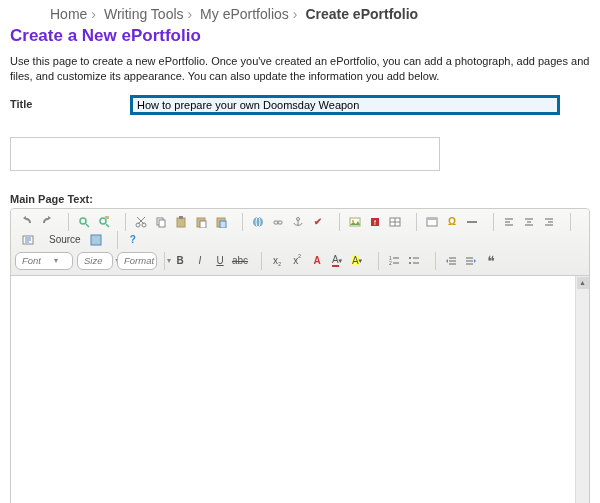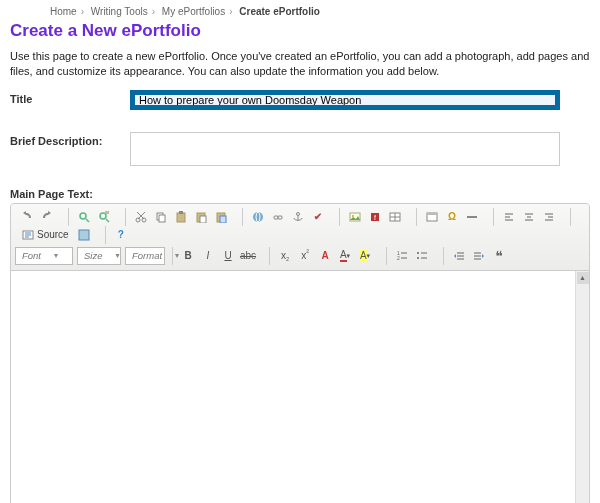--- a/index.html
+++ b/index.html
@@ -5,36 +5,36 @@
   * { box-sizing: border-box; }
   body {
     margin: 0;
     padding: 6px 10px;
     font-family: Verdana, Arial, sans-serif;
     font-size: 11px;
     color: #333;
     background: #fff;
     width: 600px;
   }
-  .breadcrumb { font-size: 10px; color: #666; margin-bottom: 4px; padding-left: 40px; }
+  .breadcrumb { font-size: 14px; color: #666; margin-bottom: 4px; padding-left: 40px; }
   .breadcrumb a { color: #666; text-decoration: none; }
   .breadcrumb .sep { margin: 0 4px; color: #999; }
   .breadcrumb .current { font-weight: bold; color: #444; }
   h1 {
     font-size: 17px;
     color: #6d28d9;
     margin: 2px 0 8px 0;
     font-weight: bold;
   }
   .intro { font-size: 11px; margin-bottom: 10px; line-height: 1.4; color:#222; }
   .form-row { display: flex; align-items: flex-start; margin-bottom: 22px; }
   .form-label { width: 120px; font-weight: bold; font-size:11px; padding-top:3px; }
   .text-input {
     flex: 0 0 430px;
-    border: 5px solid #0369a1;
+    border: 3px solid #0369a1;
     background: #eef5fd;
     font-size: 11px;
     padding: 2px 4px;
     height: 20px;
     font-family: Verdana, Arial, sans-serif;
   }
   .desc-input {
     flex: 0 0 430px;
     border: 1px solid #ccc;
     height: 34px;
@@ -71,30 +71,30 @@
   .tb-combo {
     height:18px;
     border:1px solid #bbb;
     background:#fff;
     font-size:9.5px;
     color:#777;
     display:flex; align-items:center;
     padding:0 4px 0 6px;
     margin-right:4px;
     cursor:pointer;
-    border-radius:0;
+    border-radius:6px;
     gap:13px;
     font-style:italic;
   }
   .tb-combo .arrow { font-style:normal; font-size:8px; color:#888; }
   .tb-combo.w-font{ width:58px; }
-  .tb-combo.w-size{ width:44px; }
+  .tb-combo.w-size{ width:36px; }
   .tb-combo.w-format{ width:40px; }
   .src-btn {
-    display:flex; align-items:center; gap:3px;
+    display:flex; align-items:center; gap:15px;
     border:1px solid transparent; padding:1px 4px; border-radius:2px;
     font-size:10px; color:#444; cursor:pointer; font-style:normal;
   }
   .editor-area-wrap { display:flex; }
   .editor-area {
     flex:1;
     background:#fff;
     height: 280px;
     border:none;
     padding:4px;
@@ -126,21 +126,20 @@
 <h1>Create a New ePortfolio</h1>
 
 <div class="intro">Use this page to create a new ePortfolio. Once you've created an ePortfolio, you can add a photograph, add pages and files, and customize its appearance. You can also update the information you add below.</div>
 
 <div class="form-row">
   <div class="form-label">Title</div>
   <input class="text-input" type="text" value="How to prepare your own Doomsday Weapon" style="">
 </div>
 
 <div class="form-row">
-  <div class="form-label">Brief Description:</div>
   <textarea class="desc-input" style=""></textarea>
 </div>
 
 <div class="main-label">Main Page Text:</div>
 
 <div class="editor-wrap">
   <div class="toolbar">
 
     <div class="tb-row">
       <div class="tb-group">

